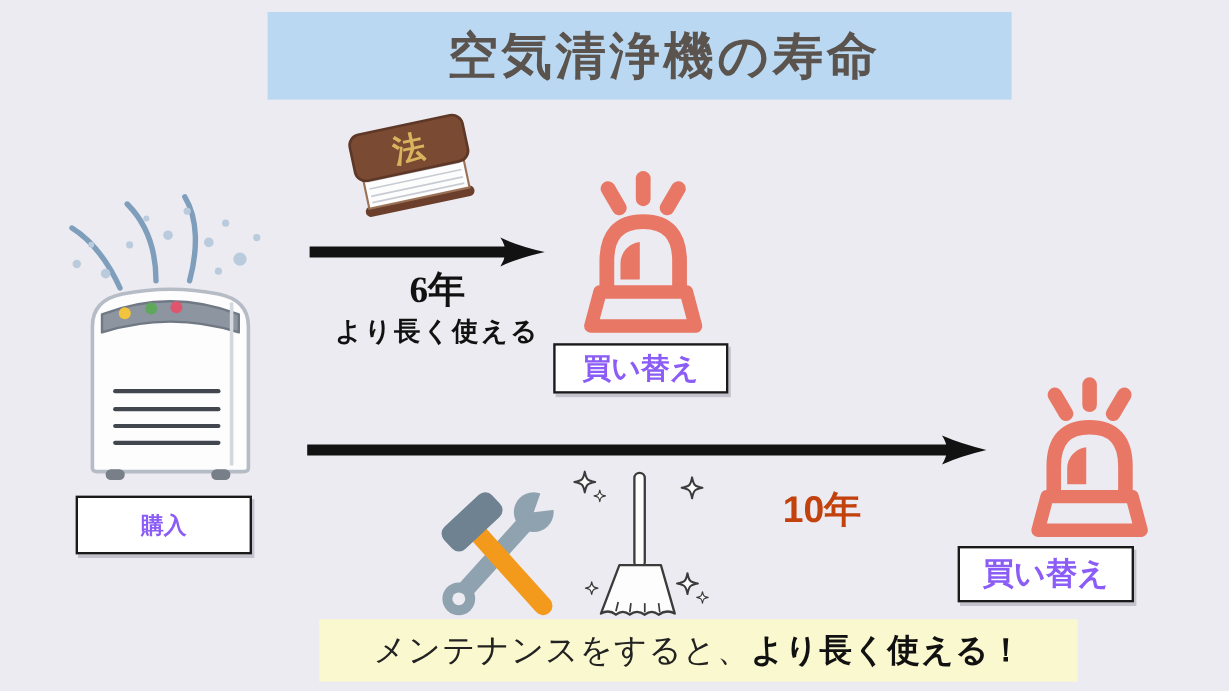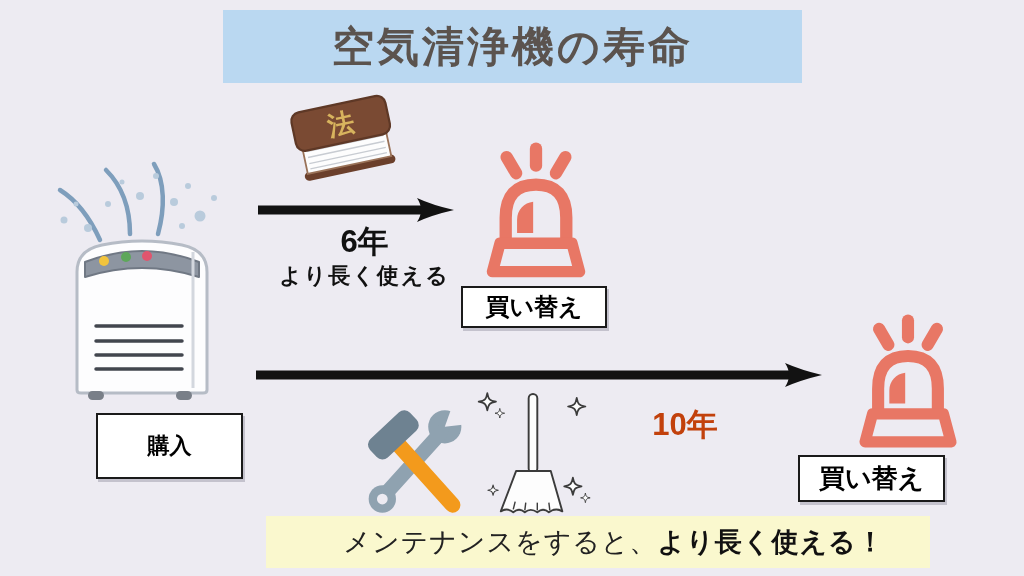--- a/index.html
+++ b/index.html
@@ -6,45 +6,45 @@
   body{
     width:1024px;height:576px;position:relative;overflow:hidden;
     background:#EDEBF2;
     font-family:"Liberation Sans","DejaVu Sans",sans-serif;
   }
   .abs{position:absolute;}
   svg{display:block;overflow:visible;}
 
   .title-banner{
     left:223px;top:10px;width:579px;height:73px;background:#BAD8F1;
-    display:flex;align-items:center;justify-content:center;
+    display:flex;align-items:center;justify-content:center;padding-left:41px;
   }
   .title-text{font-size:42px;font-weight:bold;color:#5B534E;letter-spacing:3px;}
 
   .label-box{
     background:#ffffff;border:2px solid #1a1a1a;
     display:flex;align-items:center;justify-content:center;
-    font-weight:bold;color:#000000;
+    font-weight:bold;color:#8b5cf6;
     box-shadow:2px 3px 0 rgba(90,90,110,0.28);
     box-sizing:border-box;
   }
-  .purchase-box{left:63px;top:413px;width:147px;height:66px;font-size:22px;margin-left:33px;}
+  .purchase-box{left:63px;top:413px;width:147px;height:49px;font-size:19px;}
   .replace-box-1{left:461px;top:286px;width:146px;height:42px;font-size:24px;}
   .replace-box-2{left:798px;top:455px;width:147px;height:47px;font-size:26px;}
 
   .legal-captions{left:262px;top:224px;width:205px;text-align:center;color:#111;}
-  .legal-years{font-size:31px;font-weight:bold;line-height:36px;}
+  .legal-years{font-size:31px;font-weight:bold;line-height:36px;font-family:Liberation Serif, serif;}
   .legal-note{font-size:22px;font-weight:bold;line-height:26px;margin-top:3px;letter-spacing:2px;}
 
   .maint-years{left:630px;top:404px;width:110px;text-align:center;
     font-size:31px;font-weight:bold;color:#c2410c;}
 
   .footer-banner{
     left:266px;top:516px;width:632px;height:52px;background:#FAF8CE;
-    display:flex;align-items:center;justify-content:center;padding-left:32px;
+    display:flex;align-items:center;justify-content:center;
   }
   .footer-text{font-size:27px;color:#222;letter-spacing:1px;}
   .footer-text b{font-weight:bold;color:#111;}
 </style>
 </head>
 <body>
 
 <div class="abs title-banner">
   <span class="title-text">空気清浄機の寿命</span>
 </div>

